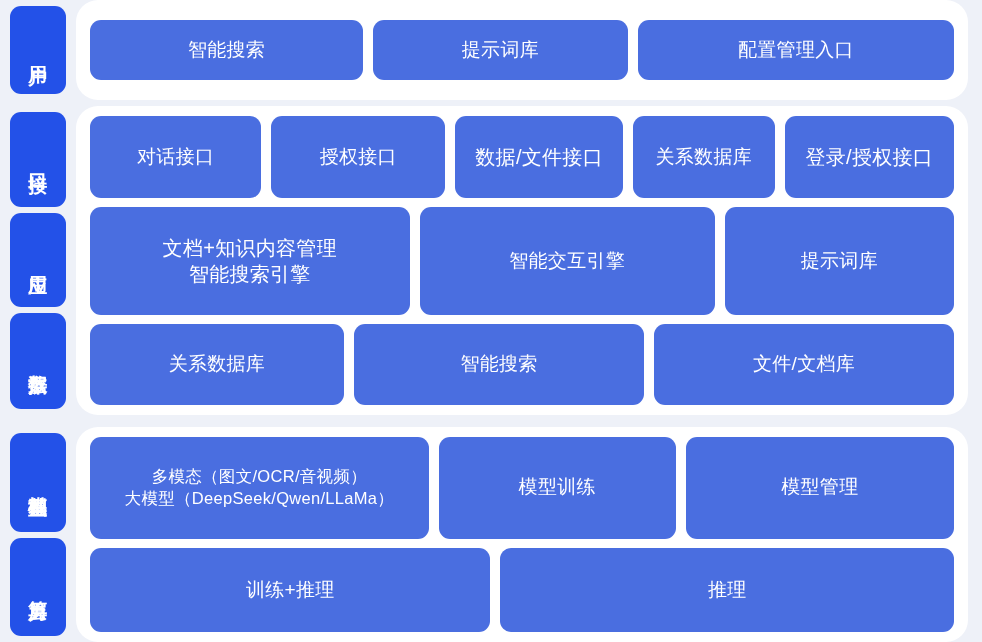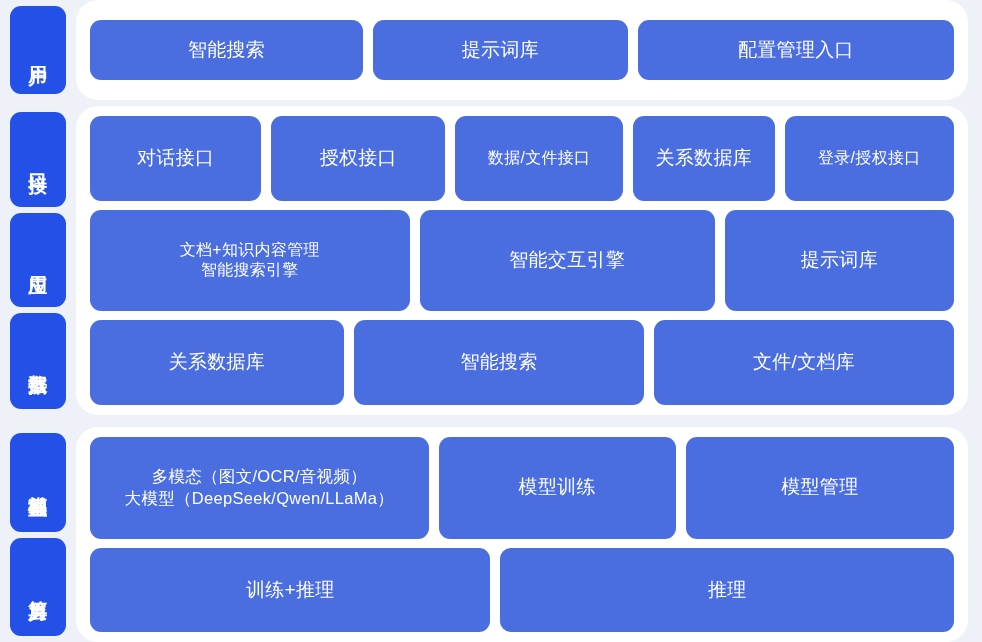--- a/index.html
+++ b/index.html
@@ -101,21 +101,21 @@
     justify-content: center;
     text-align: center;
     font-size: 19px;
     line-height: 1.3;
     letter-spacing: 0.3px;
     padding: 4px 6px;
     box-sizing: border-box;
     white-space: pre-line;
     min-width: 0;
   }
-  .box.small { font-size: 16px; }
+  .box.small { font-size: 20px; }
   .box.tiny  { font-size: 16.5px; }
 </style>
 </head>
 <body>
 
 <div class="diagram">
 
   <div class="section s-user">
     <div class="tab-col single">
       <div class="tab">用户</div>

